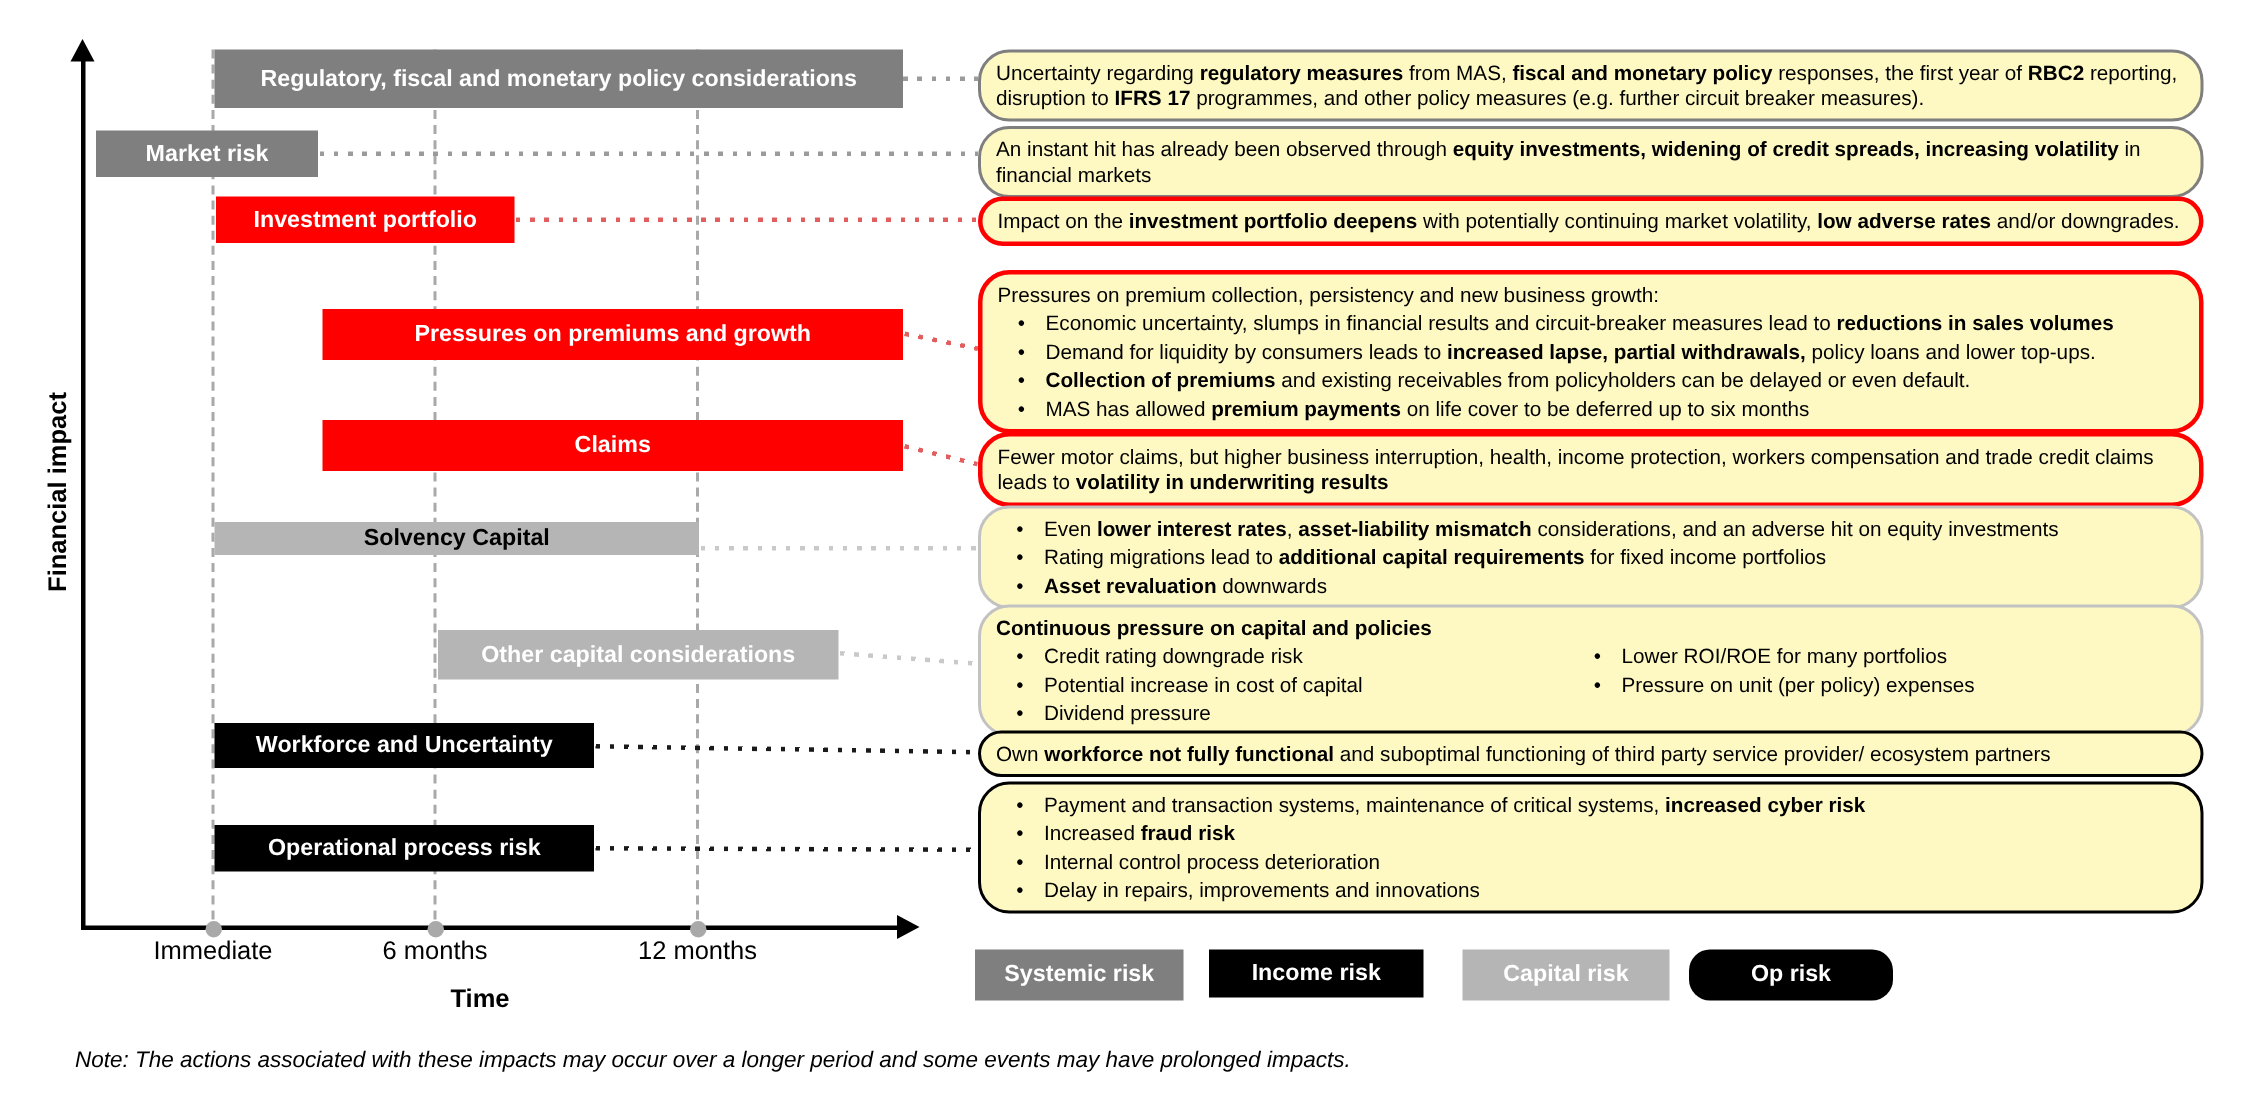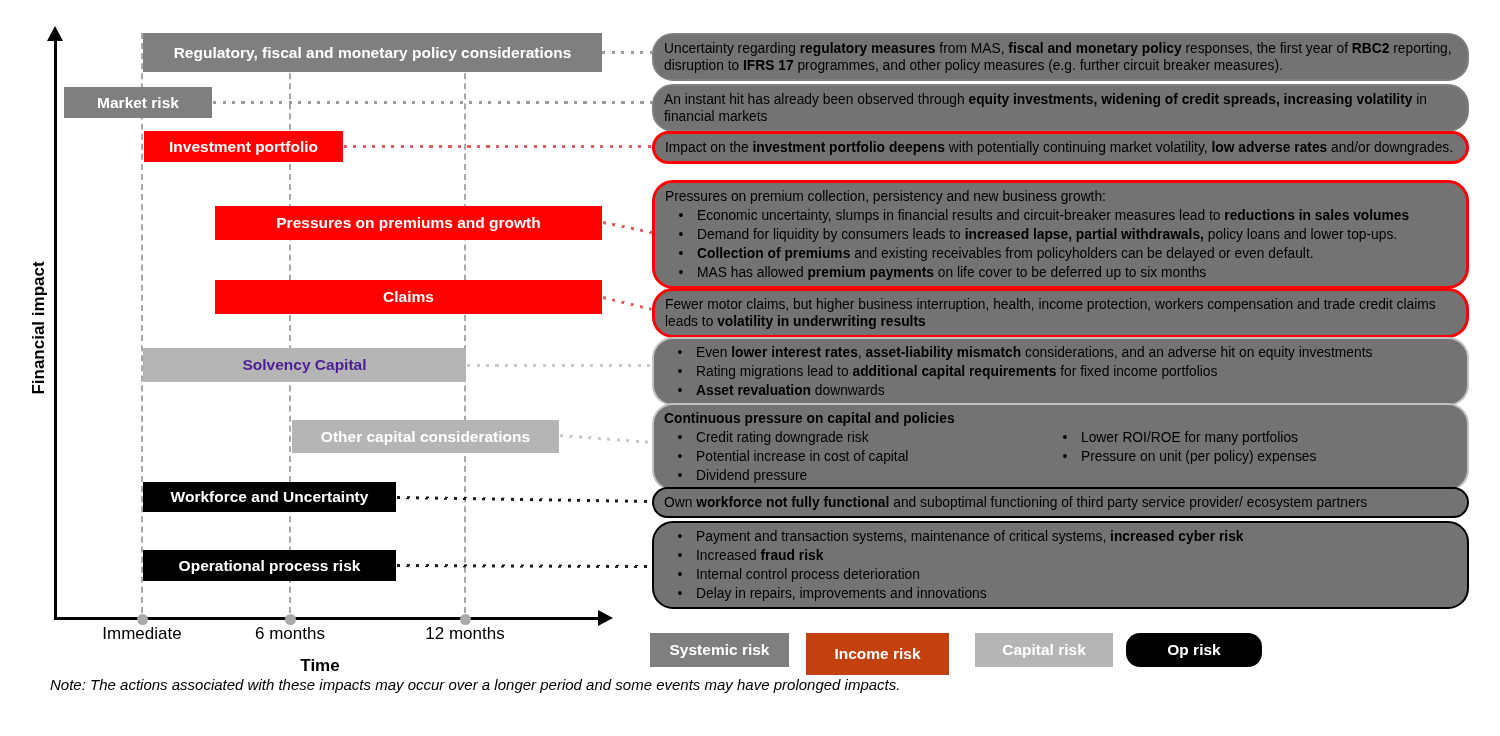--- a/index.html
+++ b/index.html
@@ -21,40 +21,40 @@
   .tick-label{position:absolute;top:624px;width:160px;text-align:center;font-size:17px;}
 
   
   .bar{position:absolute;display:flex;align-items:center;justify-content:center;
     color:#fff;font-weight:bold;font-size:15.5px;white-space:nowrap;}
 
   
   .connector{position:absolute;height:3px;transform-origin:0 50%;}
 
   
-  .box{position:absolute;left:652px;width:817px;background:#737373;box-sizing:border-box;
+  .box{position:absolute;left:652px;width:817px;background:#fef9c3;box-sizing:border-box;
     padding:4px 10px;font-size:13.8px;line-height:1.24;border-radius:21px;}
   .box-systemic{border:2px solid #7f7f7f;}
   .box-income{border:3px solid #ff0000;}
   .box-capital{border:2px solid #c2c2c2;}
   .box-op{border:2.5px solid #000;}
   .box .b{font-weight:bold;}
   .pblock{padding:1px 0;}
   .bullet{display:flex;padding:1px 0;}
   .bullet .dot{flex:0 0 32px;text-align:center;}
   .bullet .txt{flex:1 1 auto;}
   .box-cols{display:flex;}
   .box-col.c0{width:385px;flex:0 0 385px;}
   .box-col.c1{flex:1 1 auto;}
 
   
   .legend-chip{position:absolute;height:34px;display:flex;align-items:center;justify-content:center;
     color:#fff;font-weight:bold;font-size:15.5px;}
 
-  .note{position:absolute;left:50px;top:676px;font-style:italic;font-size:15px;}
+  .note{position:absolute;left:50px;top:698px;font-style:italic;font-size:15px;}
 </style>
 </head>
 <body>
 
 <div class="canvas">
   <div class="yaxis"></div>
   <div class="yaxis-arrow"></div>
   <div class="xaxis"></div>
   <div class="xaxis-arrow"></div>
   <div class="yaxis-label">Financial impact</div>
@@ -80,21 +80,21 @@
       </div>
       <div class="bar" style="left: 144px; top: 131px; width: 199px; height: 31px; background: rgb(255, 0, 0); color: rgb(255, 255, 255);">
         <span>Investment portfolio</span>
       </div>
       <div class="bar" style="left: 215px; top: 206px; width: 387px; height: 34px; background: rgb(255, 0, 0); color: rgb(255, 255, 255);">
         <span>Pressures on premiums and growth</span>
       </div>
       <div class="bar" style="left: 215px; top: 280px; width: 387px; height: 34px; background: rgb(255, 0, 0); color: rgb(255, 255, 255);">
         <span>Claims</span>
       </div>
-      <div class="bar" style="left: 143px; top: 348px; width: 323px; height: 34px; background: rgb(181, 181, 181); color: #4c1d95;">
+      <div class="bar" style="left: 143px; top: 348px; width: 323px; height: 22px; background: rgb(181, 181, 181); color: #000000;">
         <span>Solvency Capital</span>
       </div>
       <div class="bar" style="left: 292px; top: 420px; width: 267px; height: 33px; background: rgb(181, 181, 181); color: rgb(255, 255, 255);">
         <span>Other capital considerations</span>
       </div>
       <div class="bar" style="left: 143px; top: 482px; width: 253px; height: 30px; background: rgb(0, 0, 0); color: rgb(255, 255, 255);">
         <span>Workforce and Uncertainty</span>
       </div>
       <div class="bar" style="left: 143px; top: 550px; width: 253px; height: 31px; background: rgb(0, 0, 0); color: rgb(255, 255, 255);">
         <span>Operational process risk</span>
@@ -205,21 +205,21 @@
         <div class="bullet">
           <span class="dot">•</span>
           <span class="txt"><span>Delay in repairs, improvements and innovations</span></span>
         </div>
       </div>
     </div>
   <div id="legend">
       <div class="legend-chip" style="left: 650px; top: 633px; width: 139px; height: 34px; background: rgb(127, 127, 127); color: rgb(255, 255, 255);">
         <span>Systemic risk</span>
       </div>
-      <div class="legend-chip" style="left: 806px; top: 633px; width: 143px; height: 42px; background: #c2410c; color: rgb(255, 255, 255);">
+      <div class="legend-chip" style="left: 806px; top: 633px; width: 143px; height: 32px; background: #000000; color: rgb(255, 255, 255);">
         <span>Income risk</span>
       </div>
       <div class="legend-chip" style="left: 975px; top: 633px; width: 138px; height: 34px; background: rgb(181, 181, 181); color: rgb(255, 255, 255);">
         <span>Capital risk</span>
       </div>
       <div class="legend-chip" style="left: 1126px; top: 633px; width: 136px; height: 34px; background: rgb(0, 0, 0); color: rgb(255, 255, 255); border-radius: 14px;">
         <span>Op risk</span>
       </div>
     </div>
 

